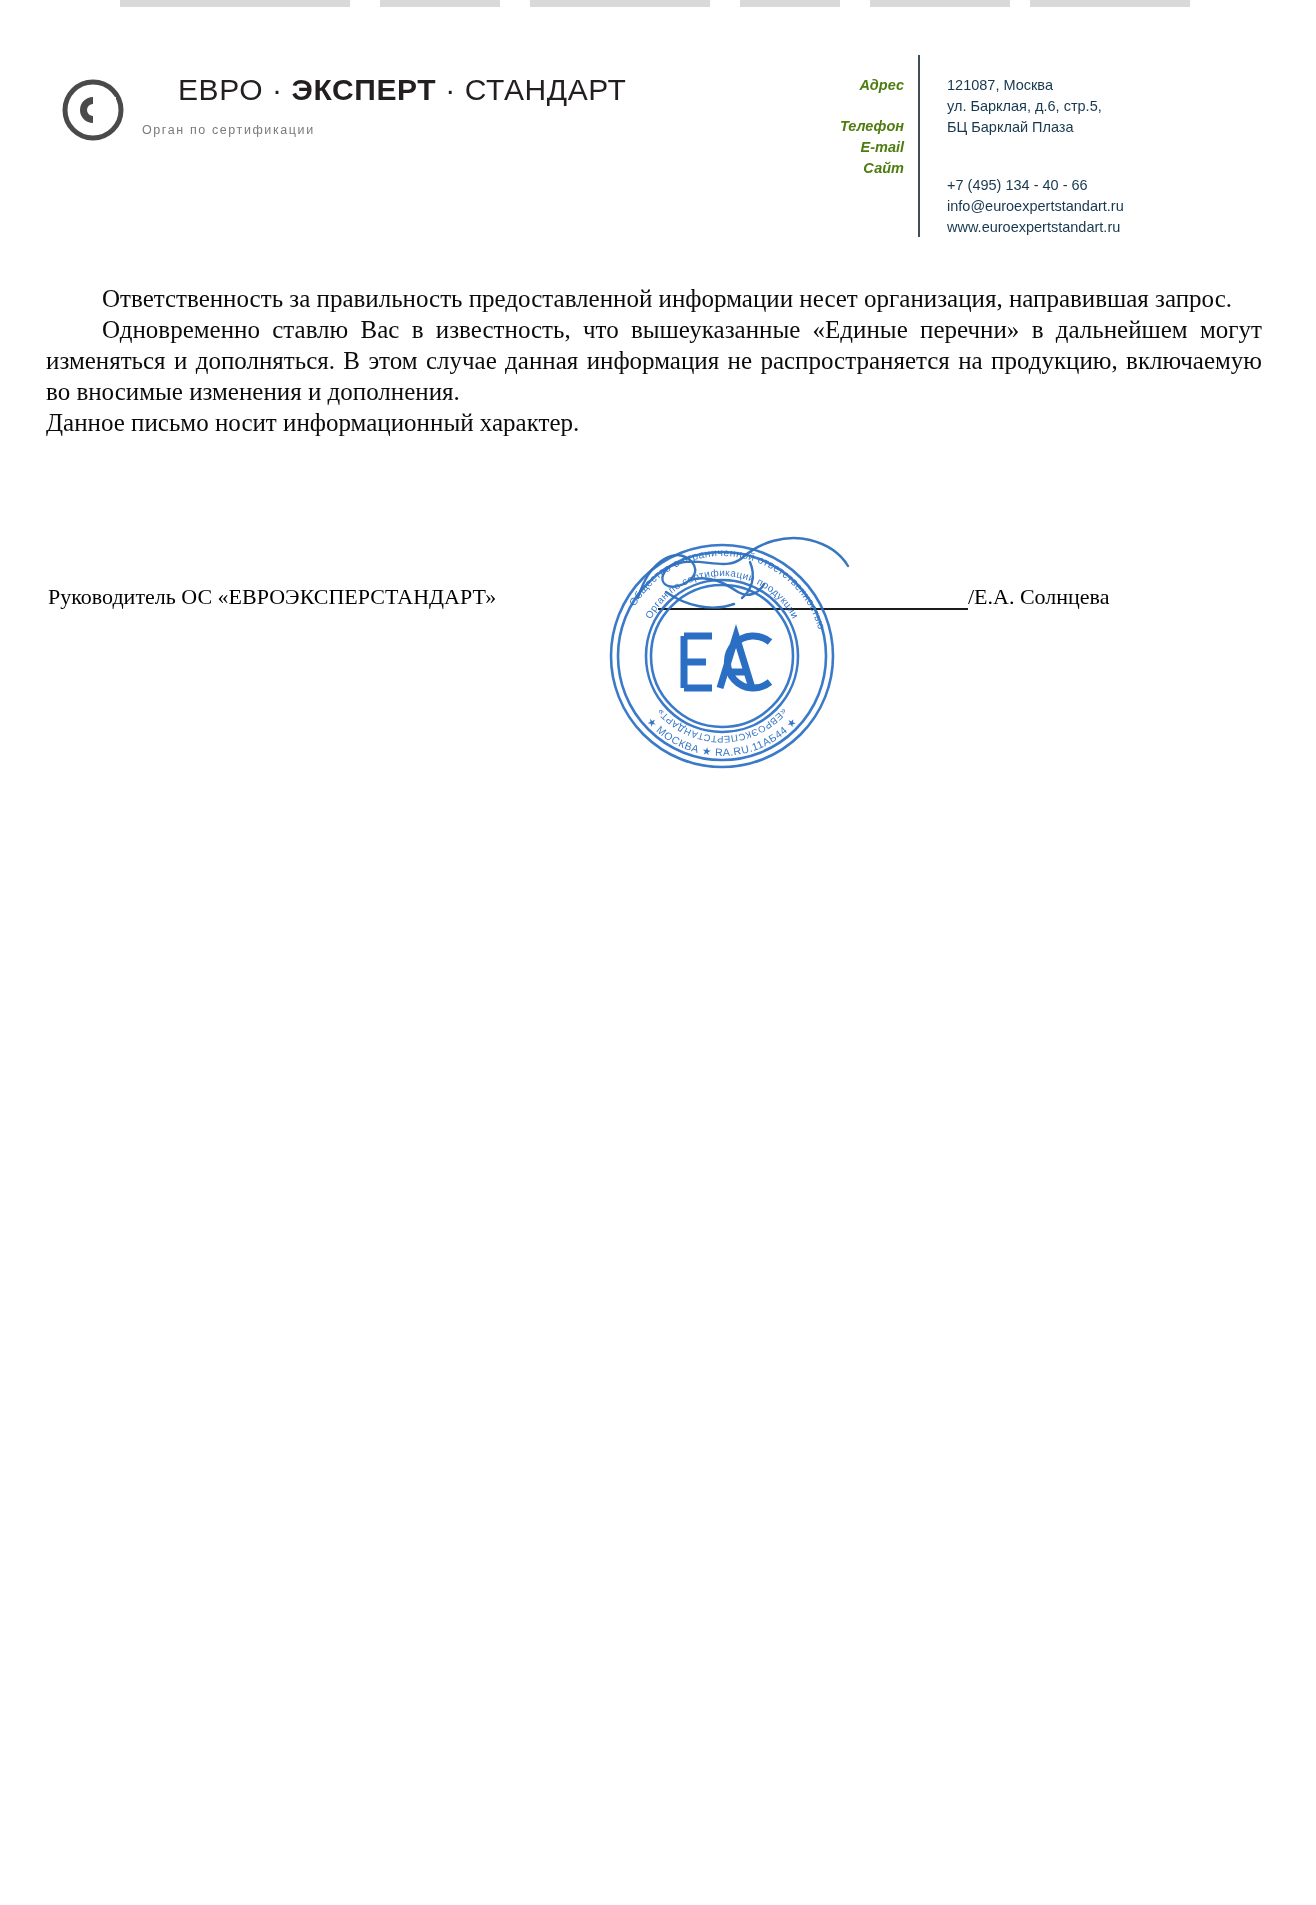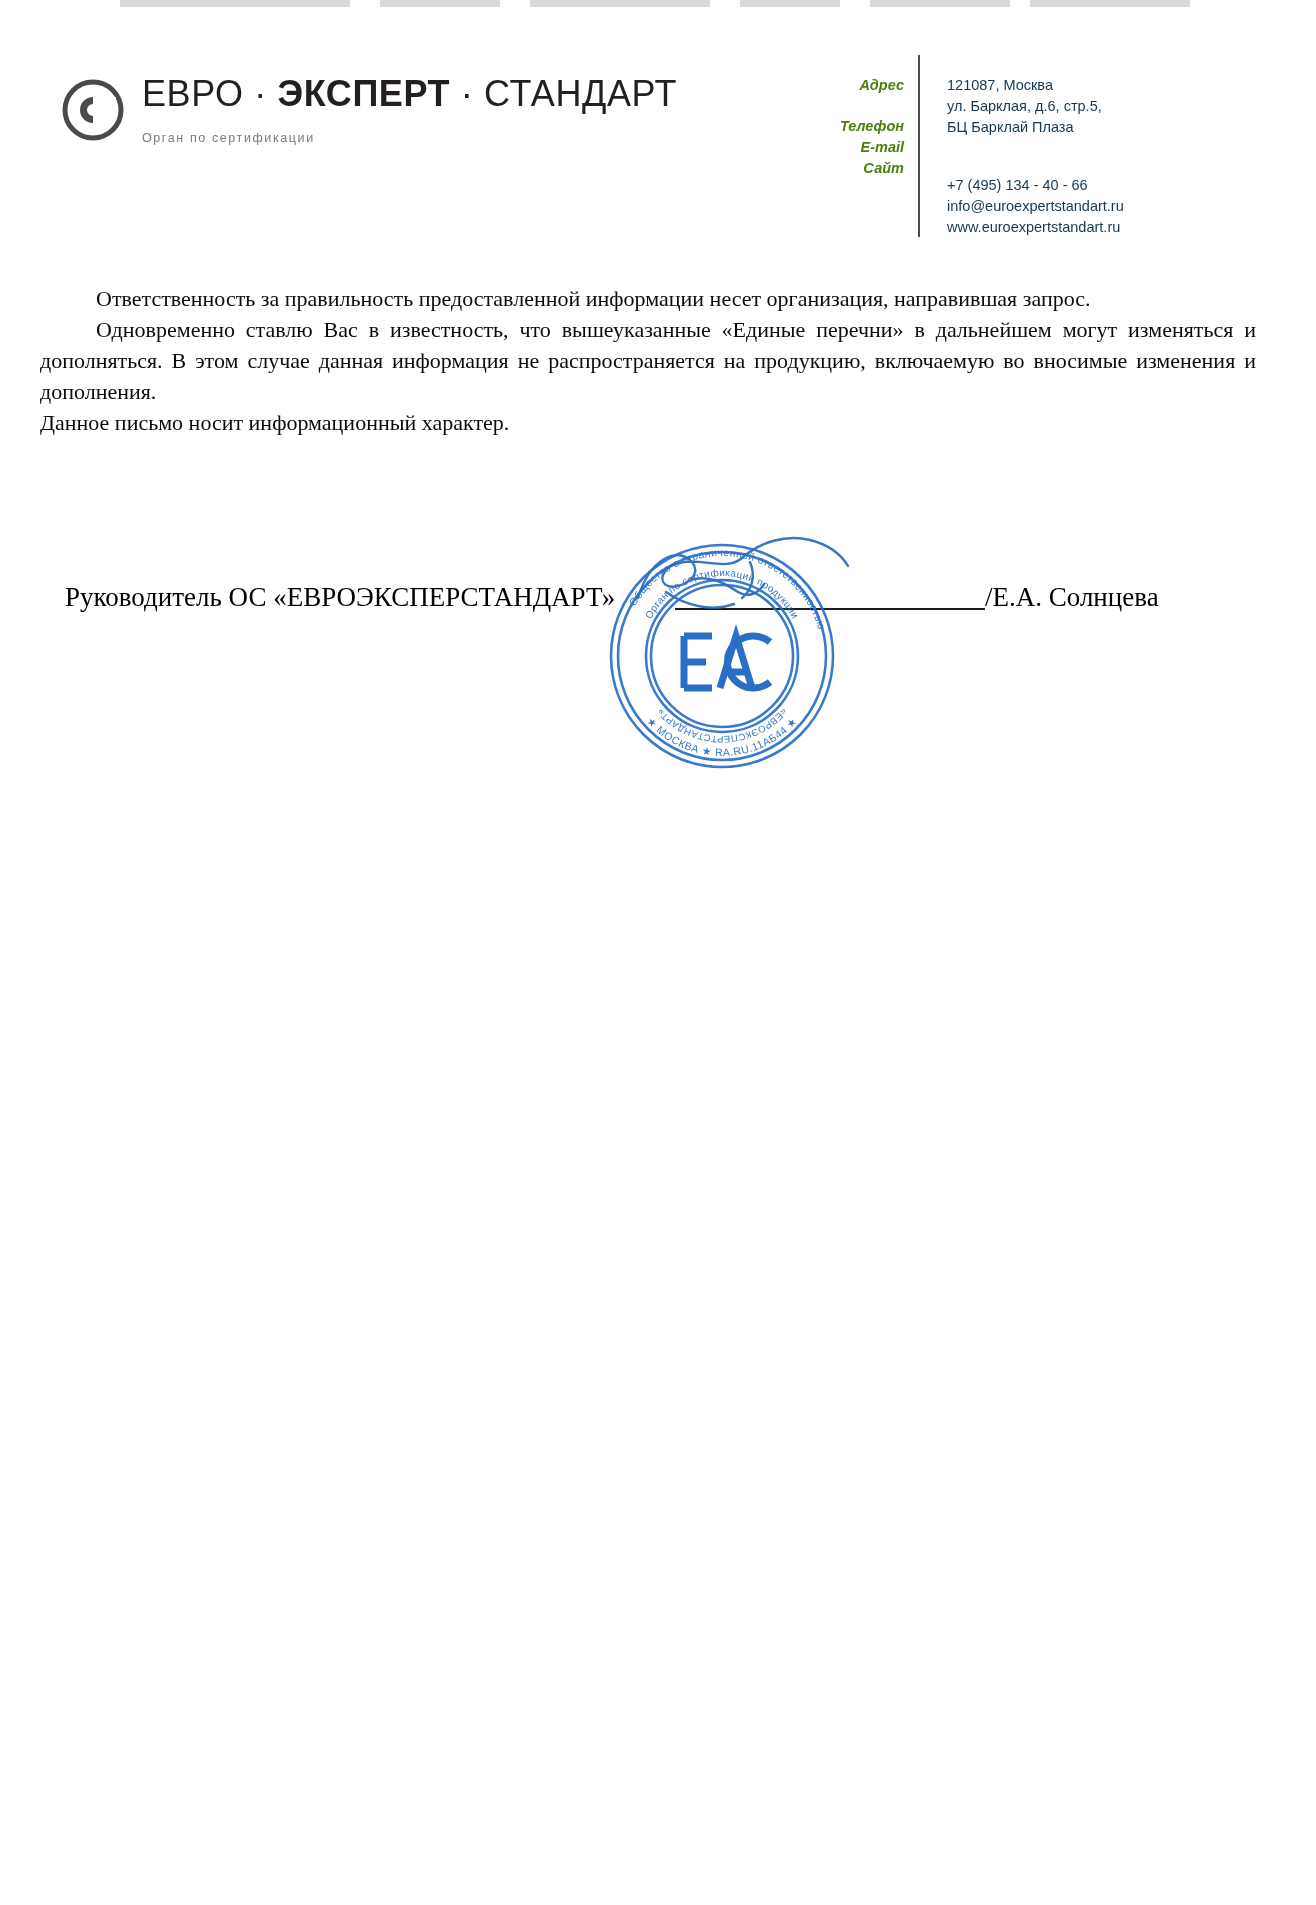--- a/index.html
+++ b/index.html
@@ -67,24 +67,25 @@
     position: relative;
     flex: 0 0 auto;
     margin-top: 6px;
   }
 
   .brand-text {
     margin-left: 18px;
   }
   .brand-title {
     font-family: "Liberation Sans", sans-serif;
-    font-size: 36px;
+    font-size: 30px;
     letter-spacing: 0.6px;
     color: #231f20;
     white-space: nowrap;
+    margin-left: 36px;
   }
   .brand-title .bold {
     font-weight: bold;
   }
   .brand-sub {
     font-family: "Liberation Sans", sans-serif;
     font-size: 12.5px;
     letter-spacing: 1.6px;
     color: #7a7a7a;
     margin-top: 16px;
@@ -130,47 +131,47 @@
     line-height: 21px;
     color: #17384f;
   }
   .contacts .values .group-2 {
     margin-top: 37px;
   }
 
   
   .body-text {
     position: absolute;
-    left: 40px;
+    left: 46px;
     top: 283px;
     width: 1216px;
-    font-size: 22px;
+    font-size: 25px;
     line-height: 31px;
     color: #0b0b0b;
   }
   .body-text p {
     margin: 0 0 0 0;
     text-align: justify;
   }
   .p-indent {
     text-indent: 56px;
   }
   .p-noindent {
     text-indent: 0;
     text-align: right;
   }
 
   
   .signature-row {
     position: absolute;
-    left: 65px;
+    left: 48px;
     top: 582px;
     width: 1160px;
     height: 40px;
-    font-size: 27px;
+    font-size: 22px;
     line-height: 30px;
   }
   .sig-title {
     position: absolute;
     left: 0;
     top: 0;
     white-space: nowrap;
   }
   .sig-rule {
     position: absolute;

